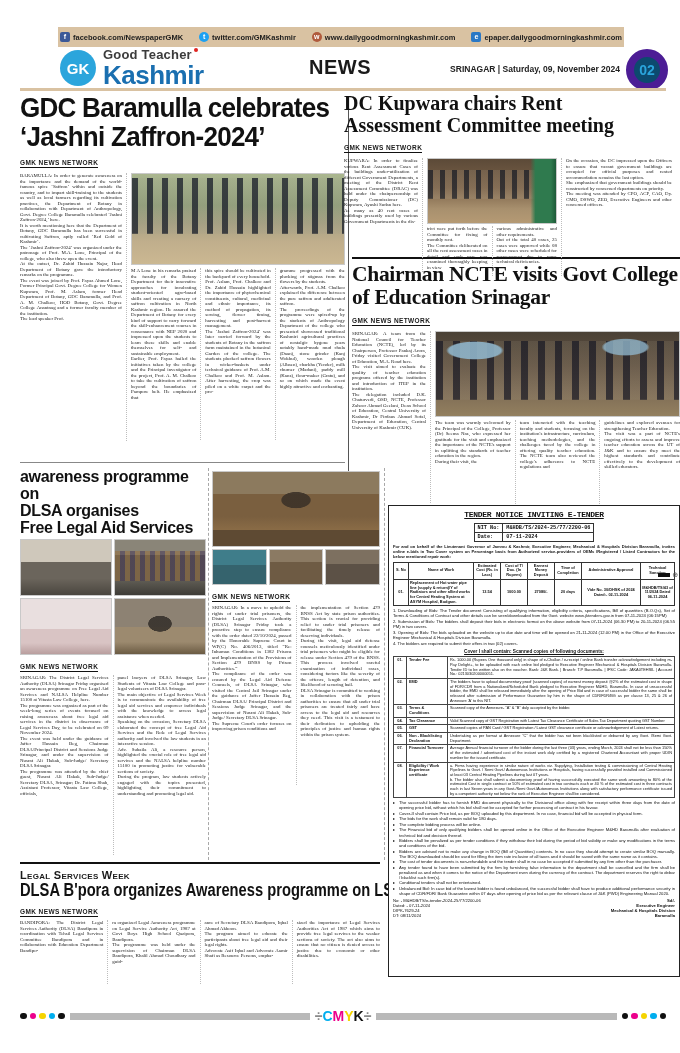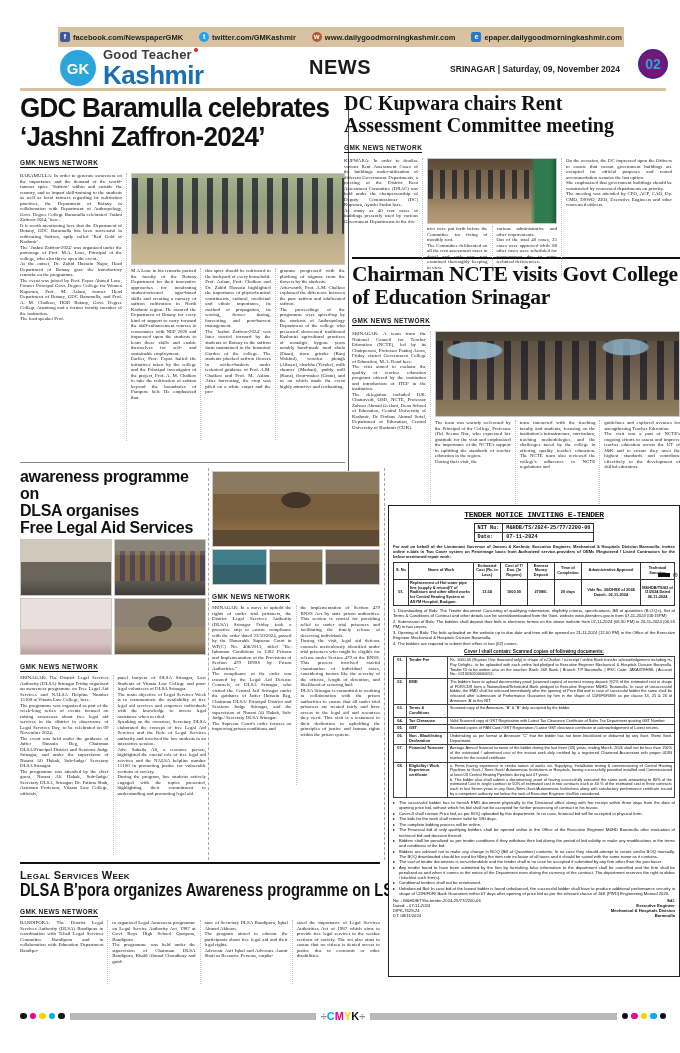--- a/index.html
+++ b/index.html
@@ -23,21 +23,21 @@
     font-size:15px;display:flex;align-items:center;justify-content:center}
   .brand{position:absolute;left:103px;top:48px;font-family:"Liberation Sans",sans-serif;line-height:1}
   .brand-l1{font-size:13px;font-weight:bold;color:#3c3c3c;letter-spacing:.2px}
   .brand-dot{display:inline-block;width:4px;height:4px;border-radius:50%;background:#e02420;margin-left:2px;vertical-align:top}
   .brand-l2{font-size:26px;font-weight:bold;color:#1a6fb0;letter-spacing:-.5px;margin-top:1px}
   .section-title{position:absolute;left:0;right:0;top:56px;text-align:center;
     font-family:"Liberation Sans",sans-serif;font-weight:900;font-size:20px;letter-spacing:.5px}
   .dateline{position:absolute;right:60px;top:64px;font-family:"Liberation Sans",sans-serif;
     font-size:8.5px;font-weight:bold;color:#222}
   .page-badge{position:absolute;right:12px;top:49px;width:26px;height:26px;border-radius:50%;
-    border:2px solid #4c1d95;background:#701a75;color:#2ba5dc;font-family:"Liberation Sans",sans-serif;
+    border:8px solid #4c1d95;background:#0c4a6e;color:#2ba5dc;font-family:"Liberation Sans",sans-serif;
     font-weight:bold;font-size:14px;display:flex;align-items:center;justify-content:center}
   .mast-rule{position:absolute;left:20px;right:14px;top:88px;height:3px;background:#d9c2a2}
 
   
   .vsep-main{position:absolute;left:348px;top:96px;width:1px;height:404px;background:#555}
   .hr-right{position:absolute;left:352px;top:257px;width:328px;height:2px;background:#111}
   .hr-left{position:absolute;left:20px;top:462px;width:325px;height:1px;background:#888}
   .dashsep{position:absolute;top:468px;width:0;height:392px;border-left:1px dashed #a8a8a8}
 
   
@@ -151,21 +151,21 @@
   .t-bullets li::before{content:"\25B8";position:absolute;left:0;top:0}
   .t-footer{display:flex;justify-content:space-between;margin-top:2px;font-size:4.2px}
   .t-footer .fl{white-space:pre-line}
   .t-footer .fr{white-space:pre-line;text-align:right;font-weight:bold}
 
   
   .print-strip{position:absolute;left:20px;right:14px;top:1010px;height:12px;display:flex;align-items:center;gap:5px}
   .dotrow{display:flex;gap:3px}
   .dot{width:6.5px;height:6.5px;border-radius:50%}
   .graybar{flex:1;height:7px;background:#b9b9b9}
-  .cmyk-label{font-family:"Liberation Sans",sans-serif;font-weight:900;font-size:11px;color:#8a8a8a;white-space:nowrap}
+  .cmyk-label{font-family:"Liberation Sans",sans-serif;font-weight:900;font-size:14px;color:#8a8a8a;white-space:nowrap}
   .cmyk-label .c{color:#00aeef}.cmyk-label .m{color:#ec008c}.cmyk-label .y{color:#f5d400}.cmyk-label .k{color:#111}
   .regmark{position:absolute;right:2px;top:571px;display:flex;align-items:center;gap:2px;color:#111}
   .regmark .bar{width:12px;height:4px;background:#111}
   .regmark .tgt{font-size:7px;color:#555}
 </style>
 </head>
 <body>
 
 <div class="page">
 

